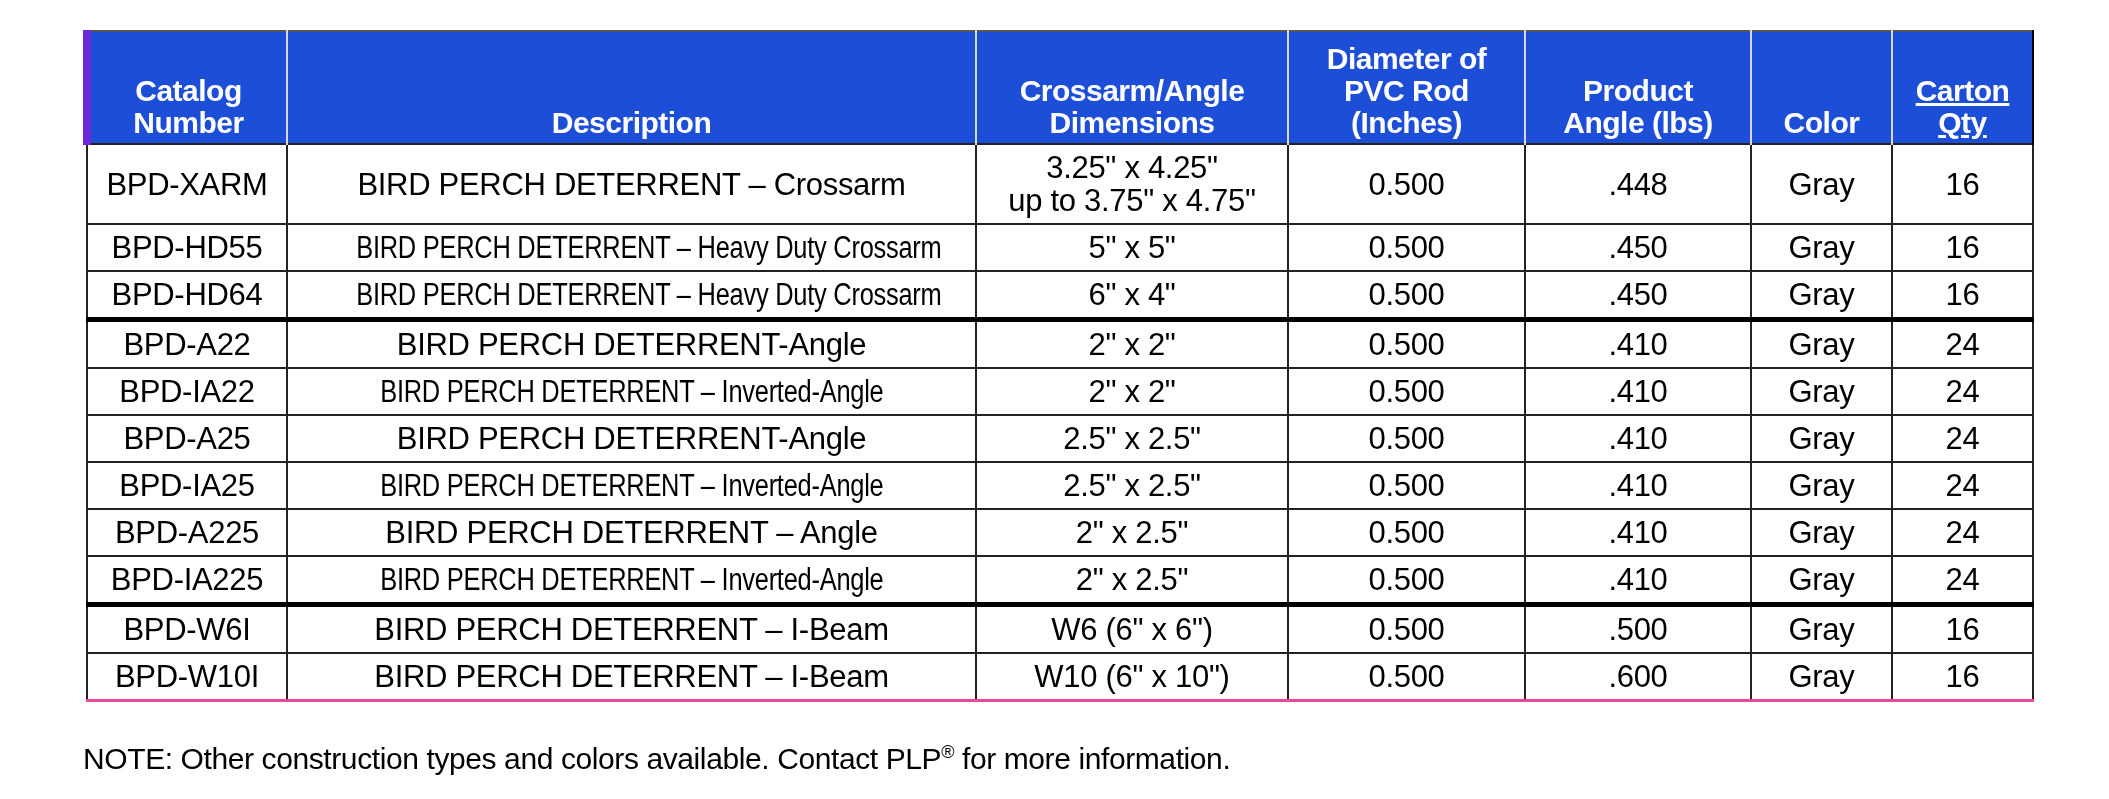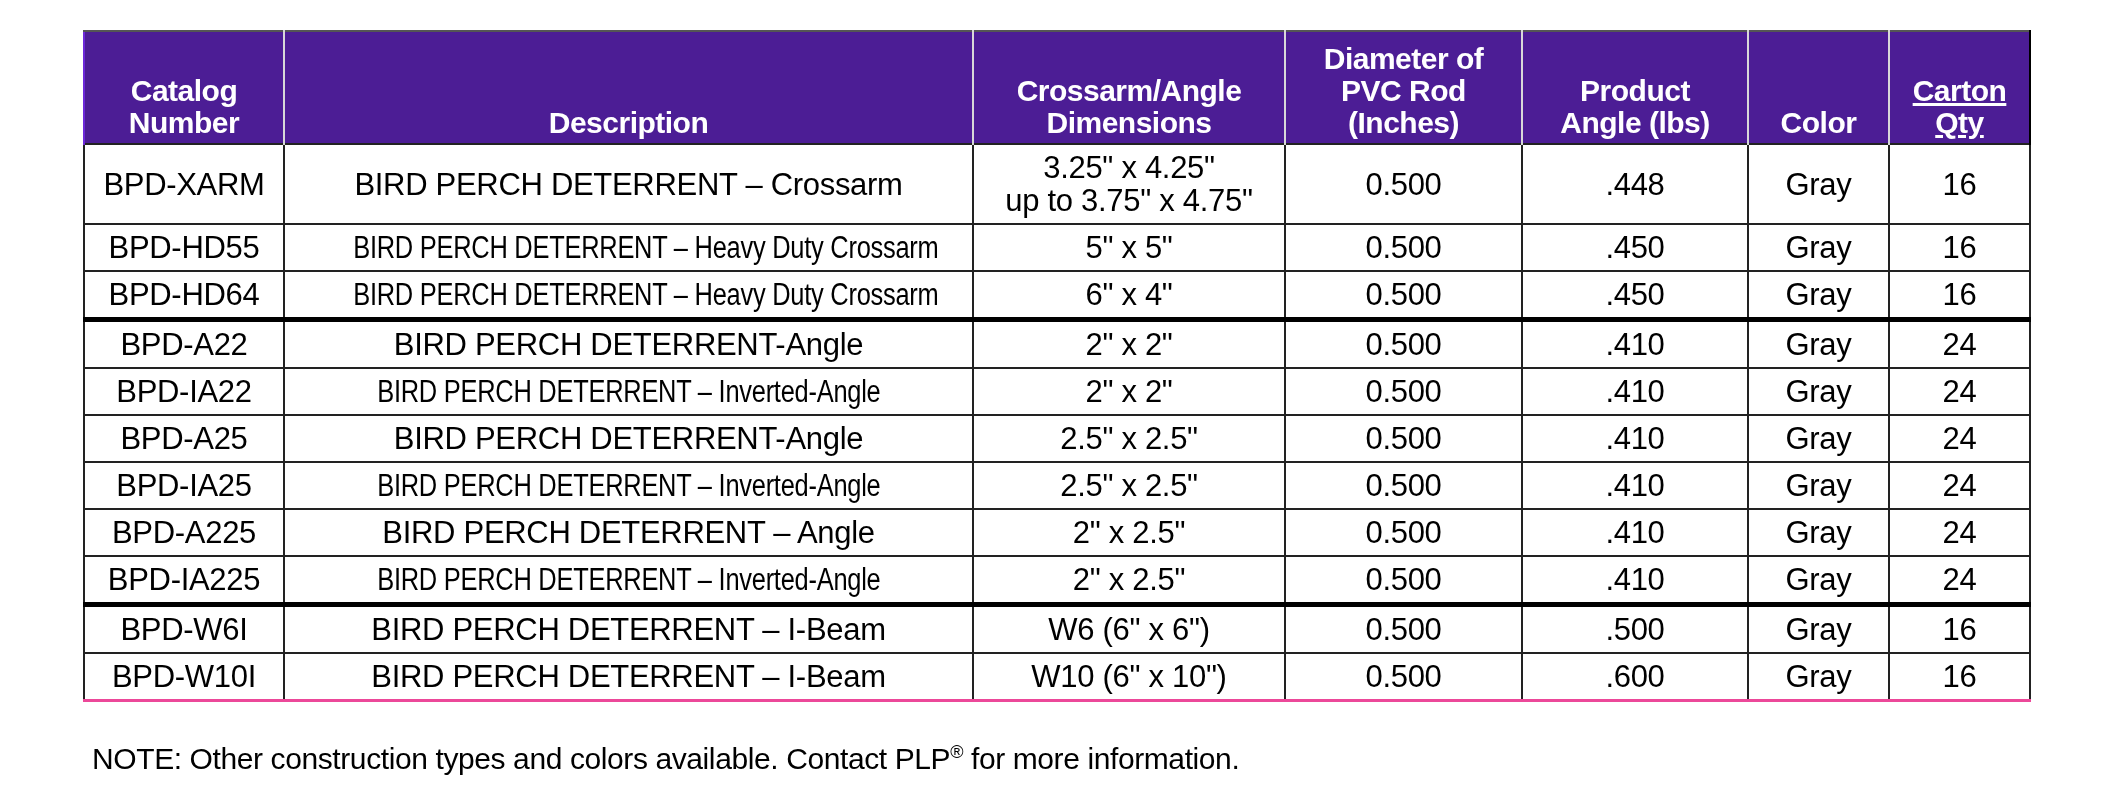--- a/index.html
+++ b/index.html
@@ -1,34 +1,34 @@
 <!DOCTYPE html>
 <html><head>
 <meta charset="utf-8">
 <style>
   html, body { margin: 0; padding: 0; background: #ffffff; }
   body { width: 2109px; height: 799px; position: relative; overflow: hidden;
          font-family: "Liberation Sans", sans-serif; color: #000; }
   .tbl { position: absolute; left: 83px; top: 30px; width: 1946px;
          border-collapse: collapse; table-layout: fixed; }
-  .tbl th { background: #4c1d95; color: #fff; font-weight: bold; font-size: 30px;
+  .tbl th { background: #1d4ed8; color: #fff; font-weight: bold; font-size: 30px;
             line-height: 32px; vertical-align: bottom; text-align: center;
             padding: 0 4px 4px 4px; height: 107px;
             border-left: 2px solid #d8d8d8; border-right: 2px solid #d8d8d8;
             border-top: 2px solid #555; letter-spacing: -0.5px; }
-  .tbl th:first-child { border-left: 2px solid #6d28d9; text-align: center; }
+  .tbl th:first-child { border-left: 8px solid #6d28d9; text-align: center; }
   .tbl th:last-child { border-right: 2px solid #000; text-decoration: underline; }
   .tbl td { border: 2px solid #222; text-align: center; vertical-align: middle;
             font-size: 31px; line-height: 33px; padding: 0 4px; height: 45px;
             white-space: nowrap; letter-spacing: -0.3px; }
   .tbl tr.tall td { height: 78px; }
   .tbl tr.group-start td { border-top: 5px solid #000; }
   .tbl tr:last-child td { border-bottom: 3px solid #ec4899; }
   .condensed { display: inline-block; transform: scaleX(0.82); transform-origin: center; }
-  .note { position: absolute; left: 92px; top: 741px; font-size: 30px;
+  .note { position: absolute; left: 83px; top: 741px; font-size: 30px;
           line-height: 36px; white-space: nowrap; letter-spacing: -0.4px; }
   .note sup { font-size: 18px; vertical-align: top; line-height: 18px; position: relative; top: 2px; }
 </style>
 </head>
 <body>
 
 <table class="tbl">
   <colgroup>
     <col style="width:200px">
       <col style="width:689px">

